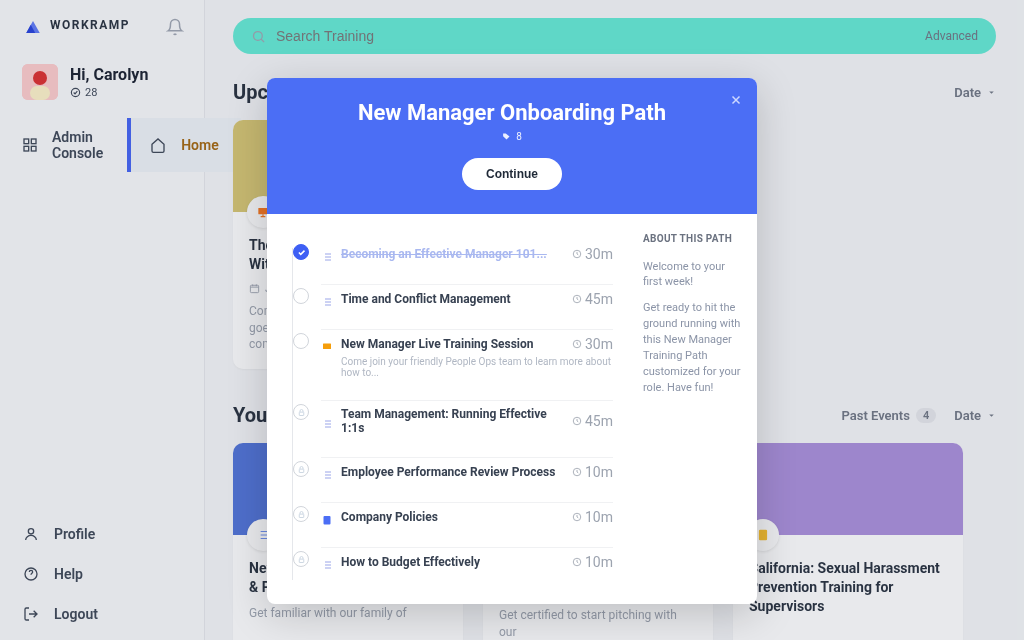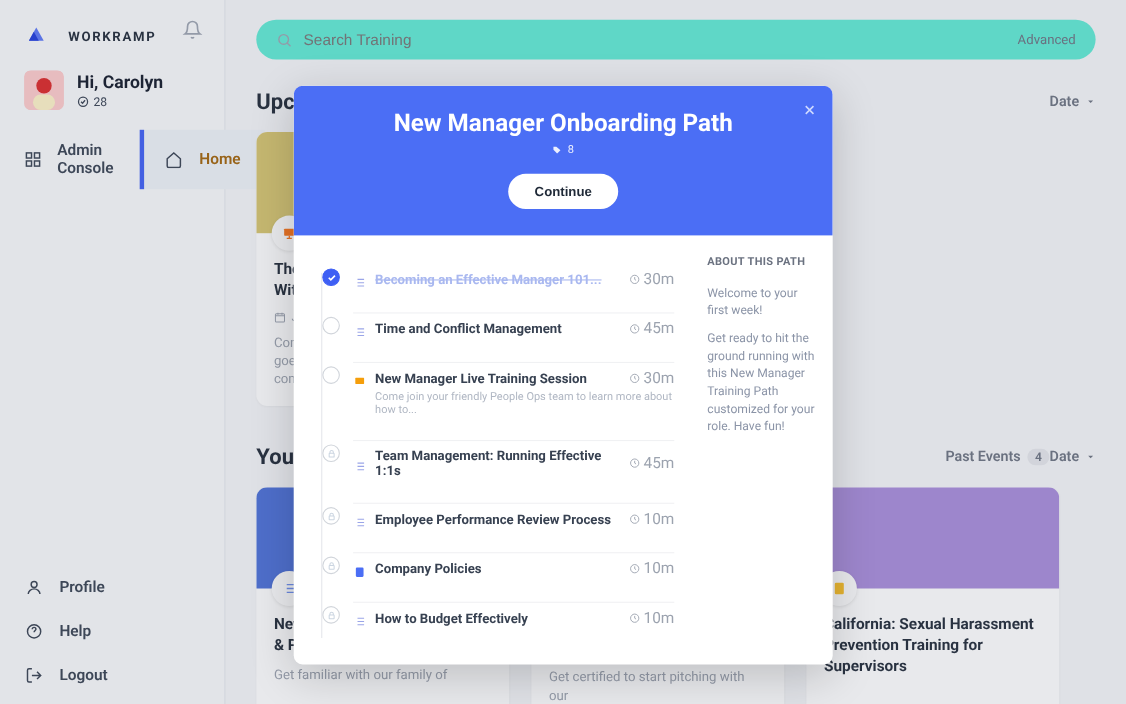--- a/index.html
+++ b/index.html
@@ -14,23 +14,23 @@
 .layout { display: flex; height: 100%; }
 .sidebar {
   width: 205px;
   background: #f8f9fb;
   border-right: 1px solid #e5e7eb;
   display: flex;
   flex-direction: column;
 }
 .brand {
   display: flex;
-  align-items: flex-end;
+  align-items: flex-start;
   padding: 18px 20px 14px 24px;
-  gap: 20px;
+  gap: 8px;
 }
 .brand svg { width: 18px; height: 18px; }
 .brand-name { font-weight: 700; font-size: 12px; letter-spacing: 1.5px; color: #1f2937; }
 .bell { margin-left: auto; color: #9ca3af; }
 .user {
   display: flex; align-items: center; gap: 12px; padding: 10px 22px 18px 22px;
 }
 .avatar {
   width: 36px; height: 36px; border-radius: 6px; background: #fecaca;
   display: flex; align-items: center; justify-content: center; overflow: hidden;
@@ -75,21 +75,21 @@
 .card-img.blue { background: #4a6fd8; }
 .card-icon {
   position: absolute; left: 14px; bottom: -16px; width: 32px; height: 32px;
   background: #fff; border-radius: 50%; display:flex;align-items:center;justify-content:center;
   box-shadow:0 1px 3px rgba(0,0,0,0.1);
 }
 .card-body { padding: 24px 16px 16px 16px; }
 .card-title { font-weight: 700; font-size: 14px; color: #1f2937; line-height: 1.35; }
 .card-meta { font-size: 11px; color: #9ca3af; margin-top: 8px; display:flex;align-items:center;gap:5px;}
 .card-desc { font-size: 12px; color: #9ca3af; margin-top: 8px; line-height: 1.4; }
-.section-head .extra { display:flex; align-items:flex-end; }
+.section-head .extra { display:flex; align-items:flex-end; gap: 18px; }
 .past-badge { background:#e5e7eb;border-radius:10px;padding:1px 7px;font-size:11px;color:#6b7280;}
 
 .modal-backdrop {
   position: absolute; inset: 0; background: rgba(100,110,130,0.15);
   display: flex; align-items: flex-start; justify-content: center; padding-top: 78px;
 }
 .modal {
   width: 490px; background: #fff; border-radius: 8px; overflow: hidden;
   box-shadow: 0 10px 40px rgba(0,0,0,0.18);
 }

